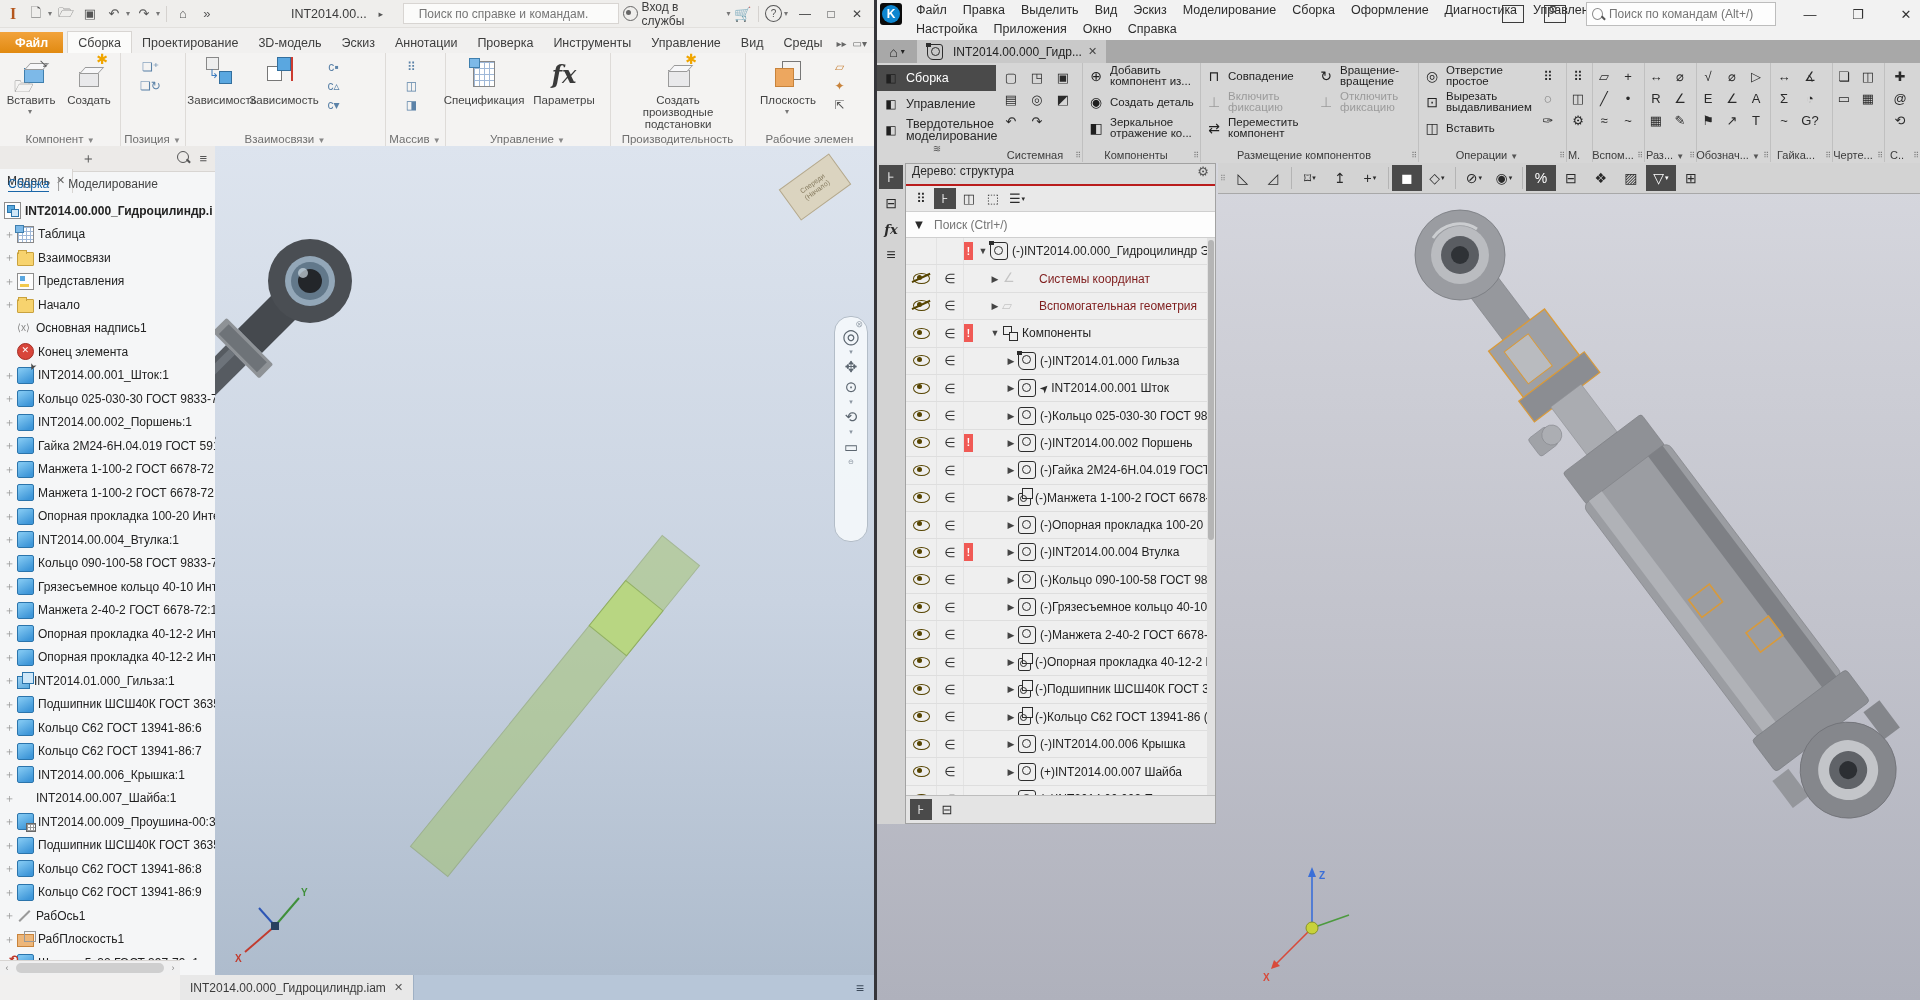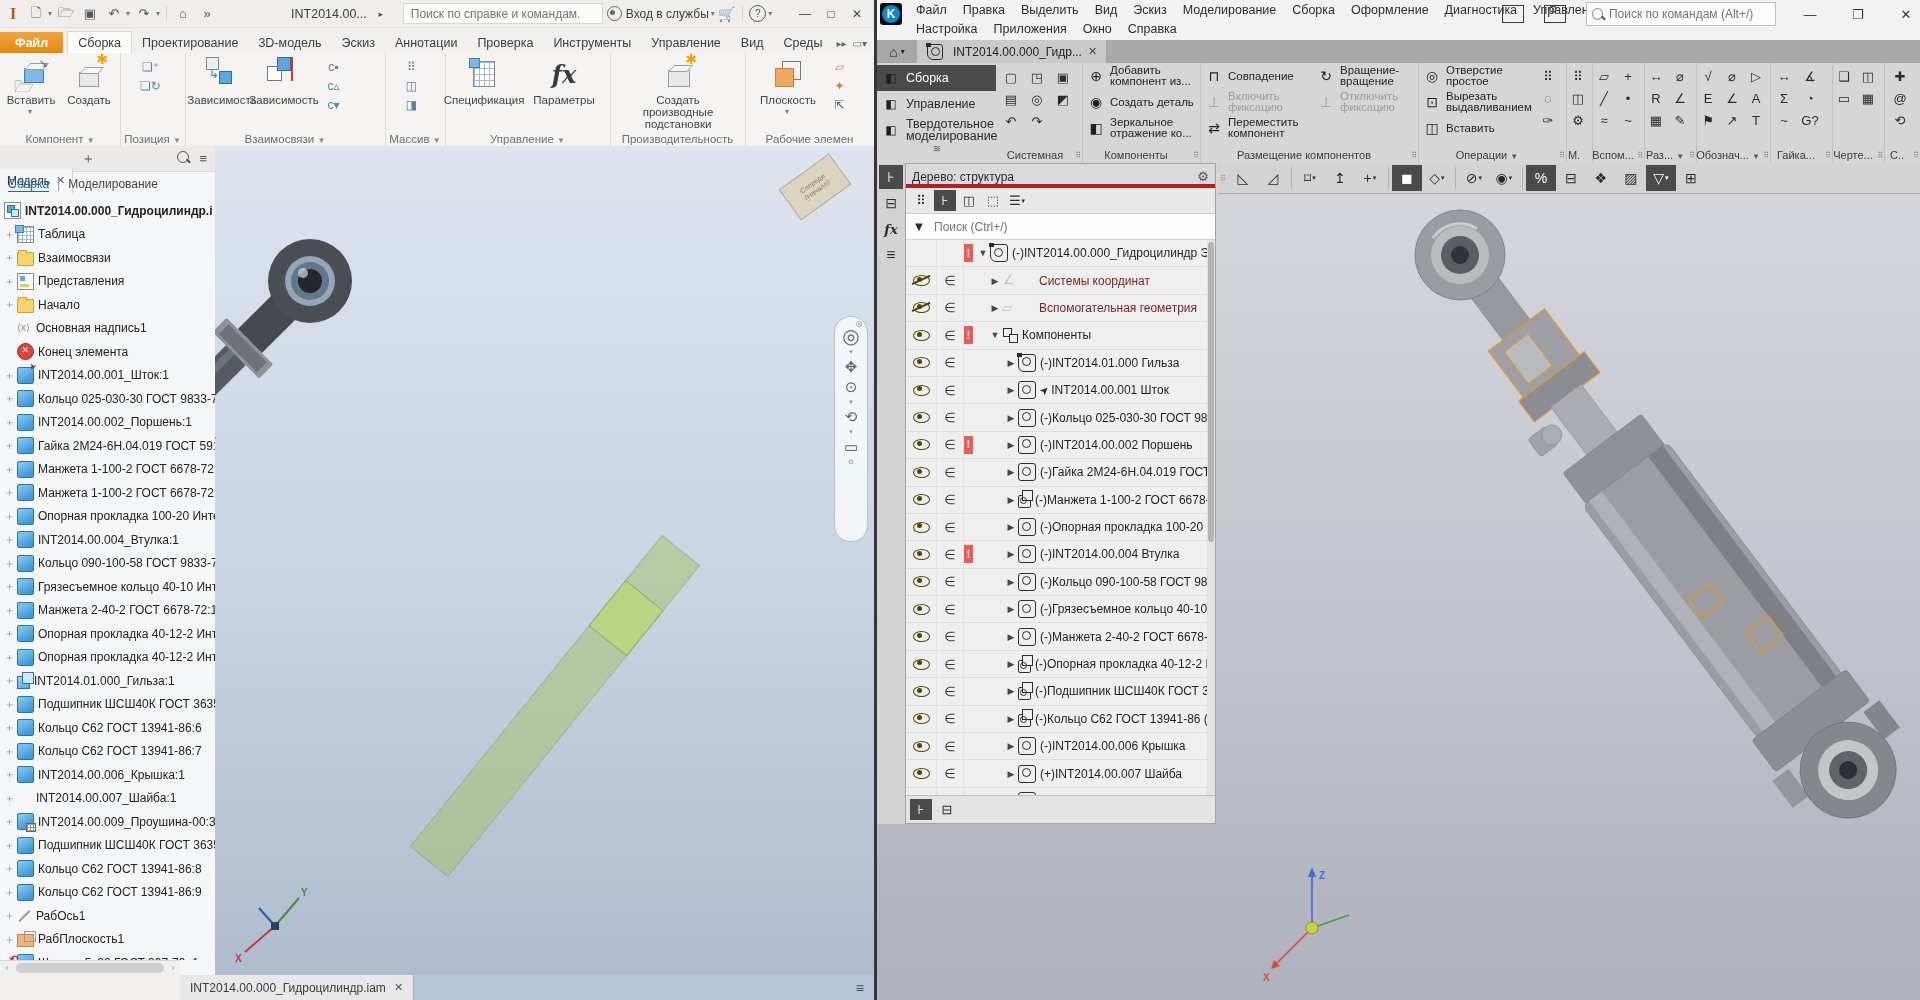--- a/index.html
+++ b/index.html
@@ -9,21 +9,21 @@
   input{font-family:"Liberation Sans",sans-serif;}
 
   
   #inv{position:absolute;left:0;top:0;width:874px;height:1000px;background:#f1f0ef;overflow:hidden;}
   .inv-title{height:27px;background:#efeeec;display:flex;align-items:center;gap:4px;padding:0 4px;border-bottom:1px solid #e2e0dd;}
   .inv-logo{width:18px;height:18px;font:bold 16px "Liberation Serif",serif;color:#b4561c;text-align:center;line-height:18px;}
   .qbtn{width:20px;height:20px;display:flex;align-items:center;justify-content:center;color:#555;font-size:13px;}
   .qsep{width:1px;height:16px;background:#d5d2cf;margin:0 2px;}
   .ddm{font-size:8px;color:#777;margin-left:-2px;}
   .inv-doc-title{margin-left:70px;color:#3c3c3c;font-size:12.5px;}
-  .inv-search{height:19px;width:188px;background:#fbfbfa;border:1px solid #d8d5d2;display:flex;align-items:center;padding:0 5px;color:#6b6b6b;margin-left:8px;}
+  .inv-search{height:19px;width:188px;background:#fbfbfa;border:1px solid #d8d5d2;display:flex;align-items:center;padding:0 13px;color:#6b6b6b;margin-left:8px;}
   .inv-search input{border:none;outline:none;background:transparent;width:100%;font-size:12px;color:#6b6b6b;}
   .person-ico{width:13px;height:13px;border:1.4px solid #666;border-radius:50%;position:relative;}
   .person-ico::after{content:"";position:absolute;left:2px;top:2.5px;width:5px;height:5px;border-radius:50%;background:#666;}
   .cart-ico{font-size:14px;color:#444;}
   .winbtns{display:flex;margin-left:auto;}
   .winbtn{width:26px;height:20px;display:flex;align-items:center;justify-content:center;font-size:12px;color:#444;}
   
   .inv-tabs{height:25px;display:flex;align-items:flex-end;background:#f1f0ef;padding-left:0;}
   .tab-file{height:21px;padding:0 15px;background:linear-gradient(#f2a33c,#e18a11);color:#fff;font-weight:bold;font-size:12.5px;display:flex;align-items:center;margin-right:4px;}
   .inv-tab{height:21px;padding:0 10px;display:flex;align-items:center;font-size:12.5px;color:#3d3d3d;}
@@ -158,21 +158,21 @@
   .vbtn{height:26px;min-width:26px;display:flex;align-items:center;justify-content:center;gap:1px;color:#2a2a2a;font-size:14px;padding:0 2px;}
   .vbtn.sel{background:#4a4a4a;color:#fff;}
   .vbtn .dd{font-size:7px;color:inherit;}
   .vb-sep{width:1px;height:22px;background:#b4b4b4;margin:0 3px;}
   .k-strip{position:absolute;left:0;top:0;width:28px;height:659px;background:#d3d3d3;border-right:1px solid #bdbdbd;display:flex;flex-direction:column;align-items:center;padding-top:2px;gap:2px;}
   .stripbtn{width:24px;height:24px;display:flex;align-items:center;justify-content:center;font-size:14px;color:#2a2a2a;}
   .stripbtn.sel{background:#4a4a4a;color:#fff;}
   .fxg{font:italic bold 13px "DejaVu Serif",serif;}
   
   .k-tree{position:absolute;left:28px;top:0;width:309px;height:659px;background:#efefef;border:1px solid #a2a2a2;display:flex;flex-direction:column;}
-  .kt-header{height:20px;background:#dadada;display:flex;align-items:flex-end;padding:0 6px;font-size:12px;color:#2a2a2a;border-bottom:4px solid #b91c1c;}
+  .kt-header{height:20px;background:#dadada;display:flex;align-items:flex-start;padding:0 6px;font-size:12px;color:#2a2a2a;border-bottom:2px solid #b91c1c;}
   .kt-gear{margin-left:auto;color:#555;font-size:13px;}
   .kt-toolbar{height:25px;display:flex;align-items:center;gap:2px;padding-left:4px;background:#e9e9e9;border-bottom:1px solid #cfcfcf;}
   .ktb{width:22px;height:21px;display:flex;align-items:center;justify-content:center;font-size:13px;color:#2a2a2a;}
   .ktb.sel{background:#4a4a4a;color:#fff;}
   .ktb .dd{font-size:7px;margin-left:1px;}
   .kt-search{height:25px;display:flex;align-items:center;background:#fdfdfd;border-bottom:1px solid #cfcfcf;}
   .funnel{width:26px;text-align:center;color:#2a2a2a;font-size:13px;}
   .kt-search input{flex:1;border:none;outline:none;font-size:12px;color:#999;background:transparent;}
   .kt-rows{flex:1;overflow:hidden;position:relative;background:#efefef;}
   .krow{height:26.4px;display:flex;align-items:center;border-bottom:1px solid #dedede;white-space:nowrap;}

